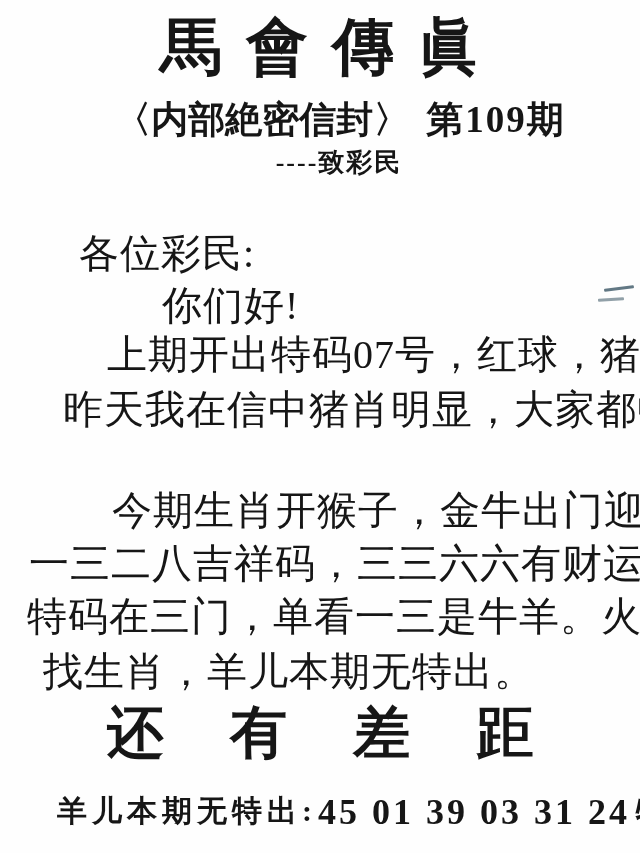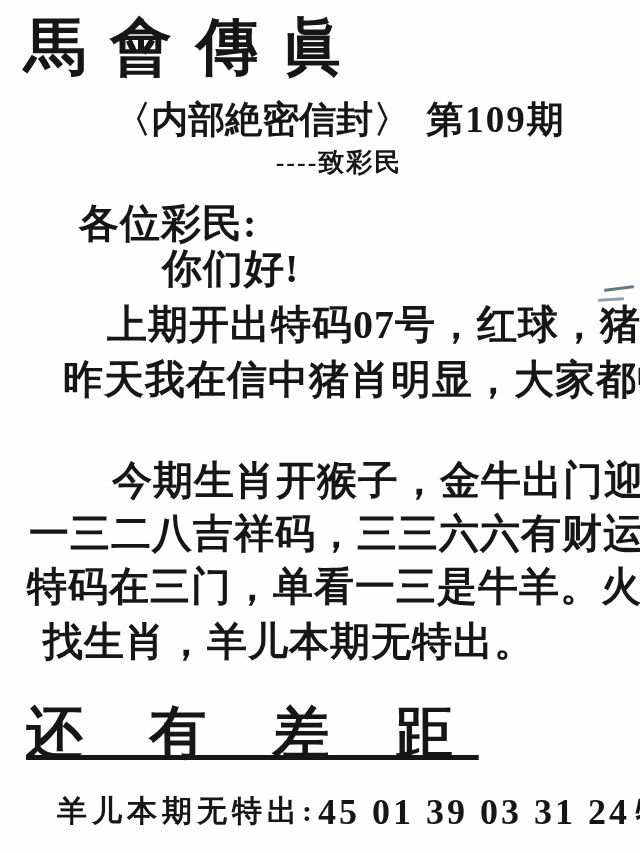--- a/index.html
+++ b/index.html
@@ -14,21 +14,21 @@
     margin: 0 auto;
     background: #fefefe;
     overflow: hidden;
     font-family: "Liberation Serif", "DejaVu Serif", serif;
     color: #161616;
   }
   .abs { position: absolute; line-height: 1; white-space: nowrap; padding-left: 19px; }
 
   .masthead {
     top: 16px; left: 0; width: 100%;
-    text-align: left;
+    text-align: center;
     font-size: 62px;
     font-weight: 700;
     letter-spacing: 24px;
     padding-left: 24px; 
     box-sizing: border-box;
   }
   .subtitle-row {
     top: 101px; left: 0; width: 100%;
     text-align: center;
     font-size: 37px;
@@ -38,39 +38,39 @@
   }
   .subtitle-row .issue { margin-left: 16px; letter-spacing: 2px; }
   .dedication {
     top: 150px; left: 0; width: 100%;
     text-align: center;
     font-size: 26px;
     font-weight: 700;
     letter-spacing: 2px;
   }
 
-  .body-text { font-size: 40px; font-weight: 700; letter-spacing: 1px; }
+  .body-text { font-size: 40px; font-weight: 400; letter-spacing: 1px; margin-top: 30px; }
   .salutation { top: 204px; left: 60px; }
-  .greeting   { top: 249px; left: 143px; text-align: center; }
+  .greeting   { top: 256px; left: 143px; text-align: center; }
   .line-0 { top: 305px; left: 88px; }
   .line-1 { top: 360px; left: 44px; }
   .line-2 { top: 416px; left: 27px; }
   .line-3 { top: 461px; left: 93px; }
   .line-4 { top: 514px; left: 10px; }
   .line-5 { top: 567px; left: 8px; }
   .line-6 { top: 622px; left: 24px; }
 
   .slogan {
     top: 704px; left: 0; width: 100%;
+    text-align: center;
     font-size: 57px;
     font-weight: 700;
     letter-spacing: 26px;
     padding-left: 26px;
     box-sizing: border-box;
-    text-decoration: underline;
   }
 
   .results {
     top: 794px; left: 38px;
     font-size: 36px;
     font-weight: 600;
   }
   .results .label {
     font-size: 30px;
     letter-spacing: 5px;

